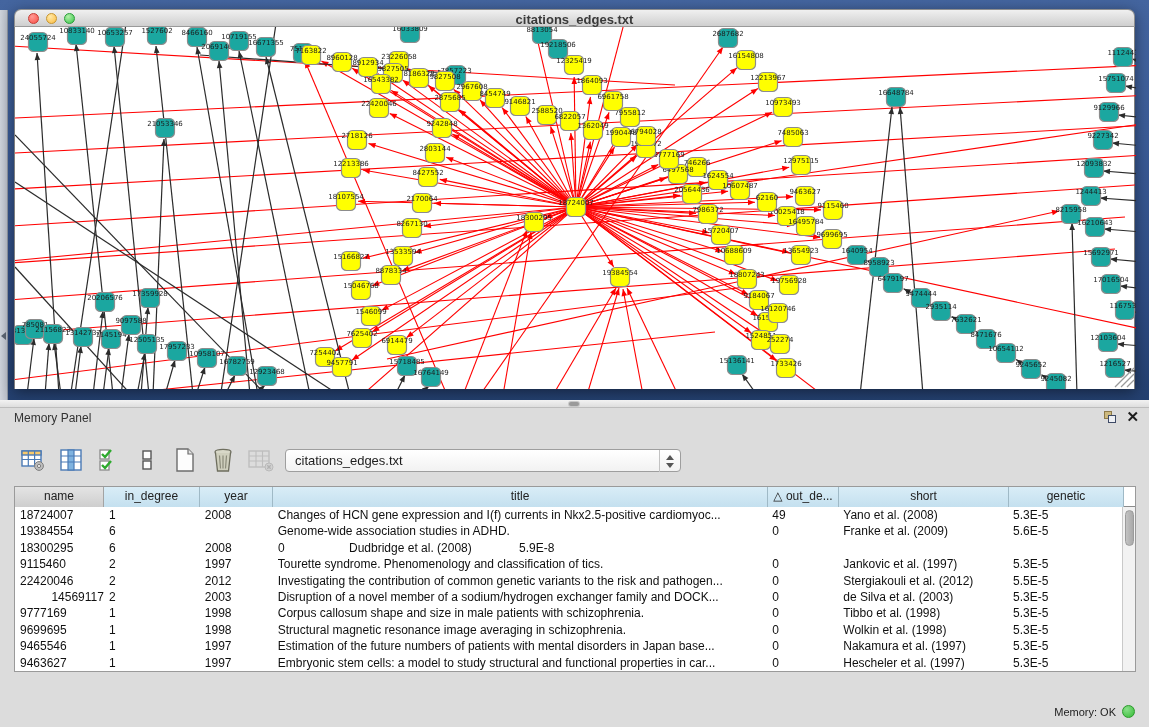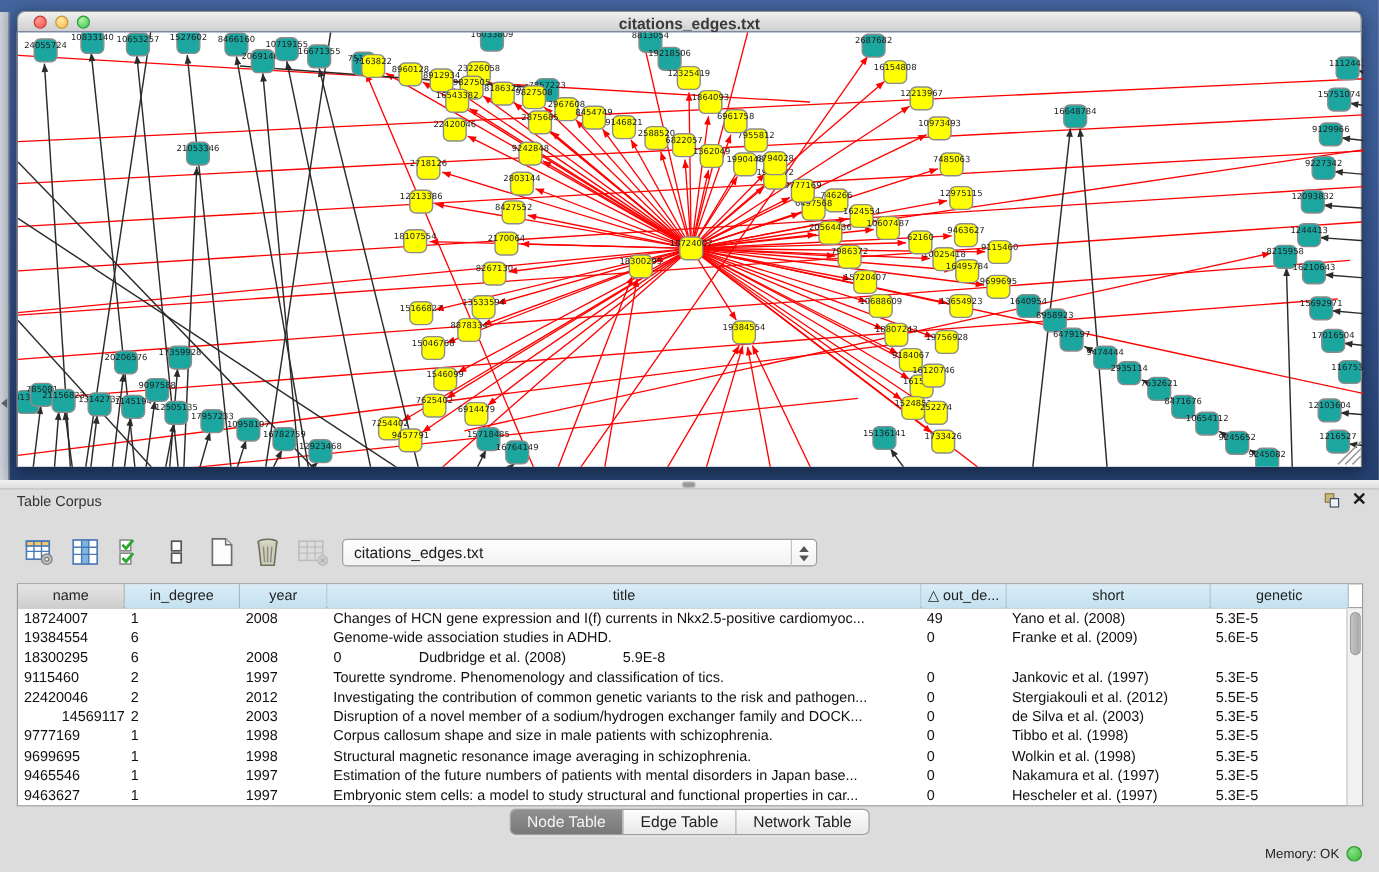--- a/index.html
+++ b/index.html
@@ -650,21 +650,21 @@
           </svg>
       </div>
     </div>
   </div>
 
   <div id="divider">
     <div id="divider-handle"></div>
   </div>
 
   <div id="table-panel">
-    <div id="panel-title">Table Corpus</div>
+    <div id="panel-title">Memory Panel</div>
     <div id="panel-float">
       <span class="sq1"></span>
       <span class="sq2"></span>
     </div>
     <div id="panel-close">✕</div>
 
     <div id="toolbar">
       <span class="tb-icon">
         <svg width="24" height="24" viewBox="0 0 24 24">
           <rect x="1" y="3" width="19" height="15" fill="#fff" stroke="#4a7ab5" stroke-width="1.4"></rect>
@@ -829,25 +829,20 @@
             <div class="td" style="width: 71px;">0</div>
             <div class="td" style="width: 170px;">Hescheler et al. (1997)</div>
             <div class="td" style="width: 115px;">5.3E-5</div>
           </div>
         </div>
       <div id="vscroll">
         <div id="vthumb"></div>
       </div>
     </div>
 
-    <div id="tab-bar">
-      <div class="tab active">Node Table</div>
-      <div class="tab">Edge Table</div>
-      <div class="tab">Network Table</div>
-    </div>
 
     <div id="status">
       <span class="txt">Memory: OK</span>
       <span class="dot"></span>
     </div>
   </div>
 
 </div>
 
 </body></html>

